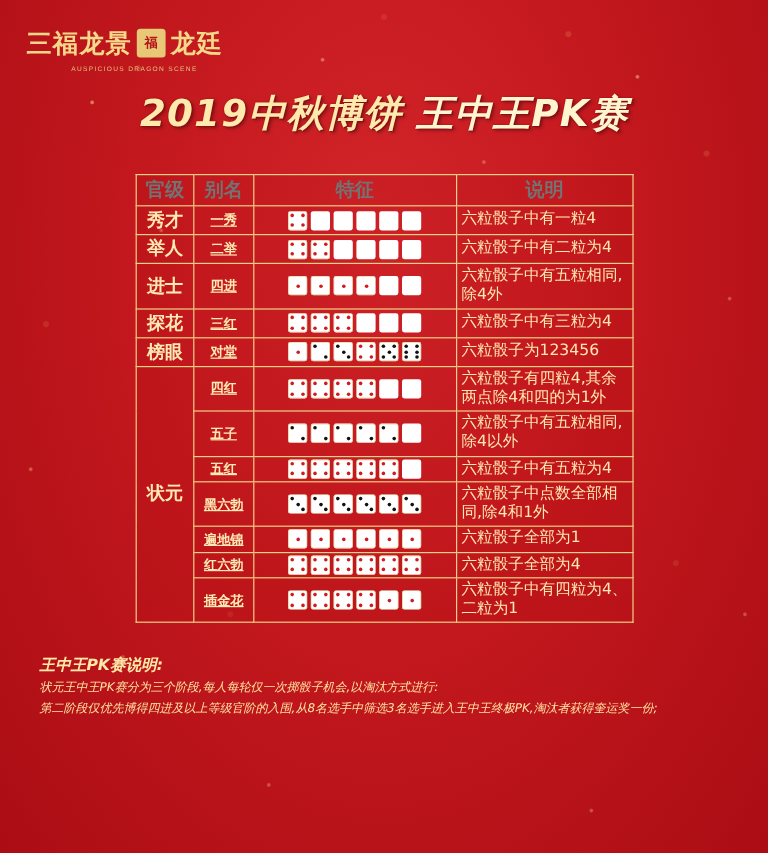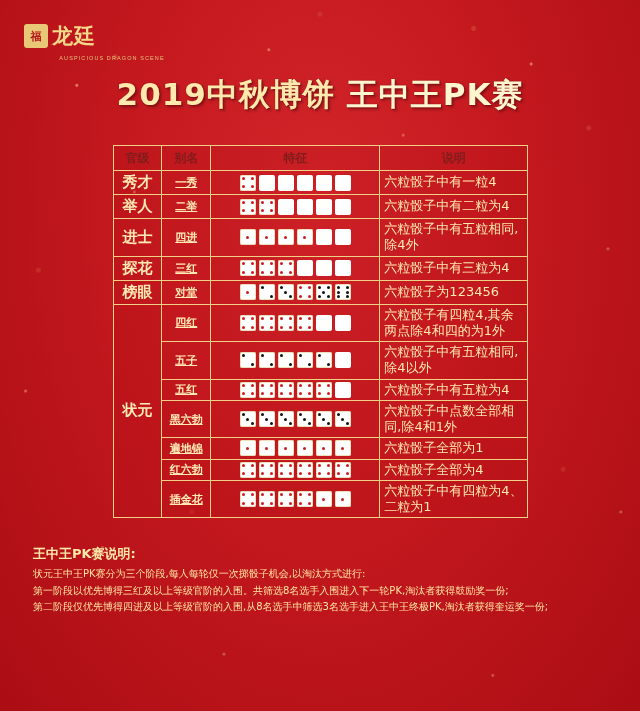--- a/index.html
+++ b/index.html
@@ -42,60 +42,61 @@
       font-family:"DejaVu Sans","Liberation Sans",sans-serif;}
   .logo-seal{width:24px;height:24px;border-radius:3px;background:#e8c877;color:#b4141b;
       font-size:11px;line-height:24px;text-align:center;font-weight:bold;margin:0 2px;}
   .logo-sub{font-size:5.5px;letter-spacing:1.1px;color:#e3c27c;margin-top:5px;text-align:center;}
 
   
   .title-wrap{position:absolute;top:74px;left:0;width:640px;text-align:center;}
   .title{display:inline-block;font-size:31px;font-weight:bold;letter-spacing:1px;
      font-family:"DejaVu Sans","Liberation Sans",sans-serif;
      color:#ffe9ad;
-     text-shadow:0 0 1px #7d0a0e, 1px 1px 0 #8d1014, 2px 2px 3px rgba(0,0,0,.35);}
+     text-shadow:0 0 1px #7d0a0e, 1px 1px 0 #8d1014, 2px 2px 3px rgba(0,0,0,.35);font-style:italic;}
   .title .pk{color:#fff6d0;}
 
   
   .tbl-wrap{position:absolute;left:113px;top:145px;width:415px;}
   table{border-collapse:collapse;width:415px;
       border:1px solid #f0cf86;background:rgba(170,10,16,.18);}
   th,td{border:1px solid #f0cf86;color:#ffeab4;font-size:10px;padding:2px 3px;
       text-align:center;vertical-align:middle;
       font-family:"DejaVu Sans","Liberation Sans",sans-serif;}
-  th{font-size:12px;font-weight:bold;height:20px;color:#7f1d1d;}
+  th{font-size:16px;font-weight:bold;height:20px;color:#737373;}
   td.rank{font-size:15px;font-weight:bold;width:44px;}
   td.alias{font-size:11px;font-weight:bold;width:46px;text-decoration:underline;}
   td.desc{text-align:left;font-size:13px;line-height:1.25;padding-left:4px;width:150px;color:#ffe7ae;}
   td.dice{width:170px;padding:2px 2px;}
   .dice-row{display:flex;gap:3px;justify-content:center;align-items:center;}
   .die{width:16px;height:16px;background:#fff;border-radius:2px;position:relative;
        display:inline-block;box-shadow:0 0 0 .5px #d9c07f inset;}
   .die i{position:absolute;width:3px;height:3px;border-radius:50%;background:#111;}
   .die.red i{background:#cf1a1f;}
   
   .p-tl{left:2.2px;top:2.2px;} .p-tr{right:2.2px;top:2.2px;}
   .p-ml{left:2.2px;top:6.5px;} .p-mc{left:6.5px;top:6.5px;} .p-mr{right:2.2px;top:6.5px;}
   .p-bl{left:2.2px;bottom:2.2px;} .p-br{right:2.2px;bottom:2.2px;}
   .blank{width:16px;height:16px;background:#fff;border-radius:2px;display:inline-block;}
 
   
-  .notes{position:absolute;left:33px;top:545px;width:578px;}
+  .notes{position:absolute;left:33px;top:545px;width:578px;font-style:italic;}
   .notes h3{margin:0 0 4px 0;font-size:13px;font-weight:bold;color:#ffe9a8;
      font-family:"DejaVu Sans","Liberation Sans",sans-serif;}
   .notes p{margin:0 0 2px 0;font-size:10px;line-height:1.45;color:#ffe3a0;
      font-family:"DejaVu Sans","Liberation Sans",sans-serif;text-indent:0;}
 </style>
 </head>
 <body>
 
 <div class="speckles"></div>
 
 <div class="logo">
   <div class="logo-main">
+    <span class="ch">三福龙景</span>
     <span class="logo-seal">福</span>
     <span class="ch">龙廷</span>
   </div>
   <div class="logo-sub">AUSPICIOUS DRAGON SCENE</div>
 </div>
 
 <div class="title-wrap">
   <span class="title">
     <span>2019中秋博饼</span>
     <span class="pk">王中王PK赛</span>
@@ -503,16 +504,15 @@
           <td class="desc">六粒骰子中有四粒为4、二粒为1</td>
         </tr>
       </tbody>
   </table>
 </div>
 
 <div class="notes">
   <h3>王中王PK赛说明:</h3>
   <div id="notes-list">
       <p>状元王中王PK赛分为三个阶段,每人每轮仅一次掷骰子机会,以淘汰方式进行:</p>
-      <p>第一阶段以优先博得三红及以上等级官阶的入围。共筛选8名选手入围进入下一轮PK,淘汰者获得鼓励奖一份;</p>
       <p>第二阶段仅优先博得四进及以上等级官阶的入围,从8名选手中筛选3名选手进入王中王终极PK,淘汰者获得奎运奖一份;</p>
     </div>
 </div>
 
 </body></html>

